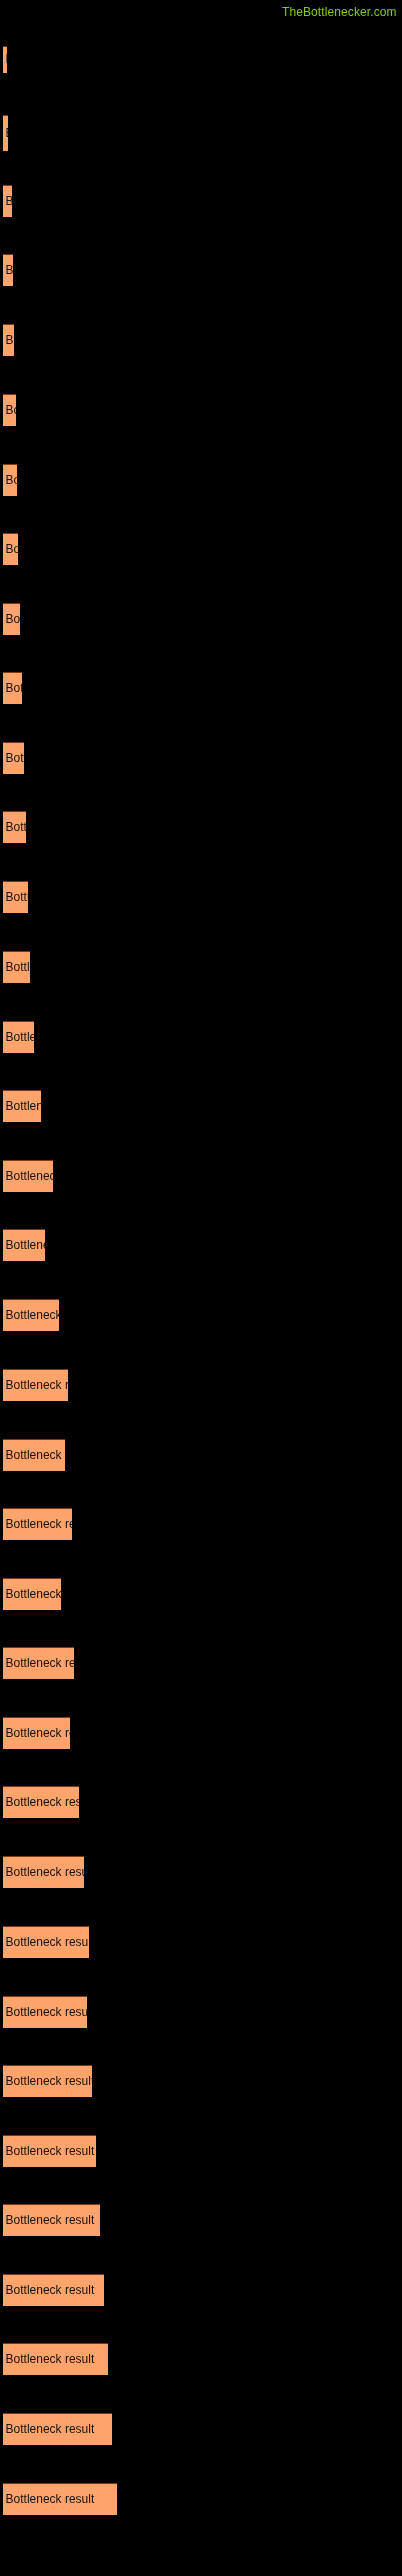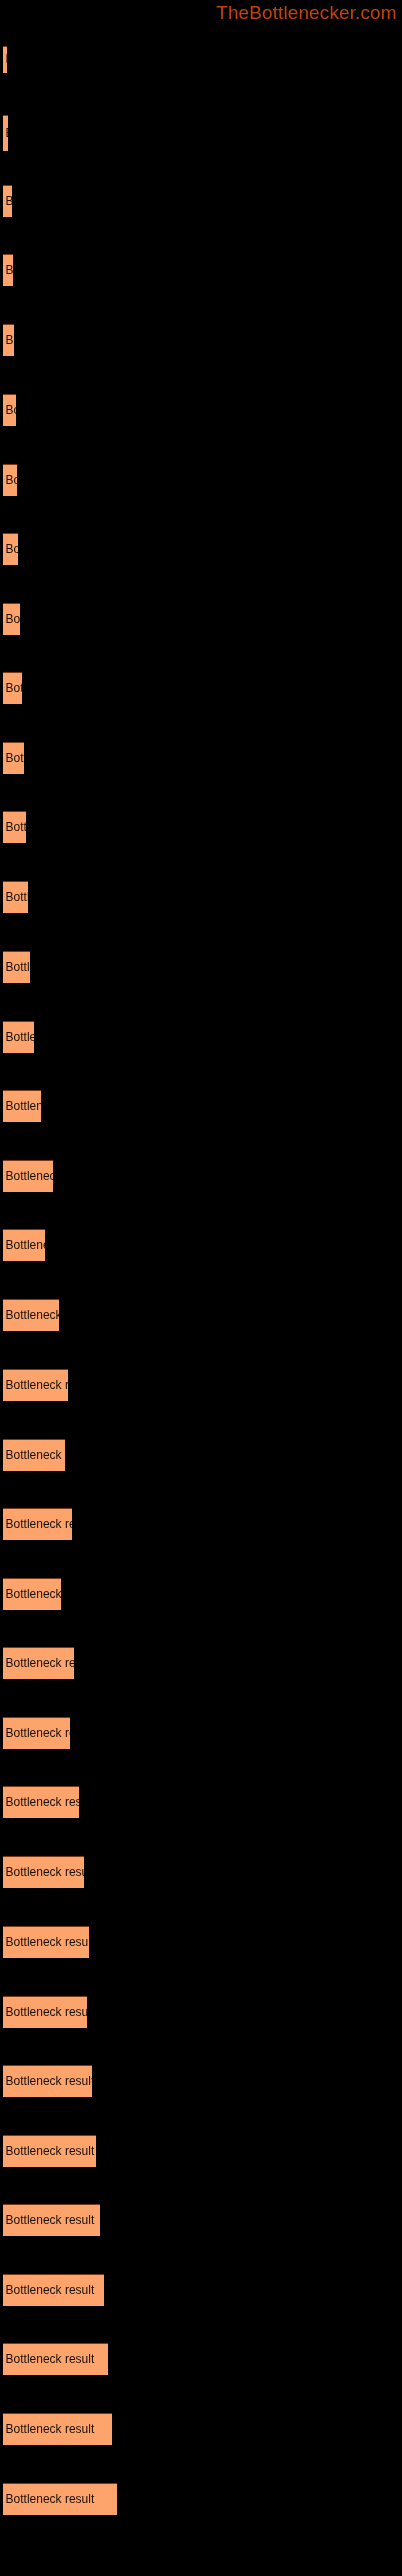--- a/index.html
+++ b/index.html
@@ -17,23 +17,23 @@
   #chart-root {
     position: relative;
     width: 403px;
     height: 2576px;
     background: #000000;
   }
   #site-title {
     position: absolute;
     top: 1.6px;
     right: 6.4px;
-    color: #c2410c;
+    color: #84cc16;
     font-family: "Liberation Sans", sans-serif;
-    font-size: 19px;
+    font-size: 12px;
     line-height: 21px;
     letter-spacing: 0.1px;
     white-space: nowrap;
     margin-left: 28px;
     -webkit-font-smoothing: antialiased;
   }
   #bars-layer {
     position: absolute;
     left: 0;
     top: 0;

